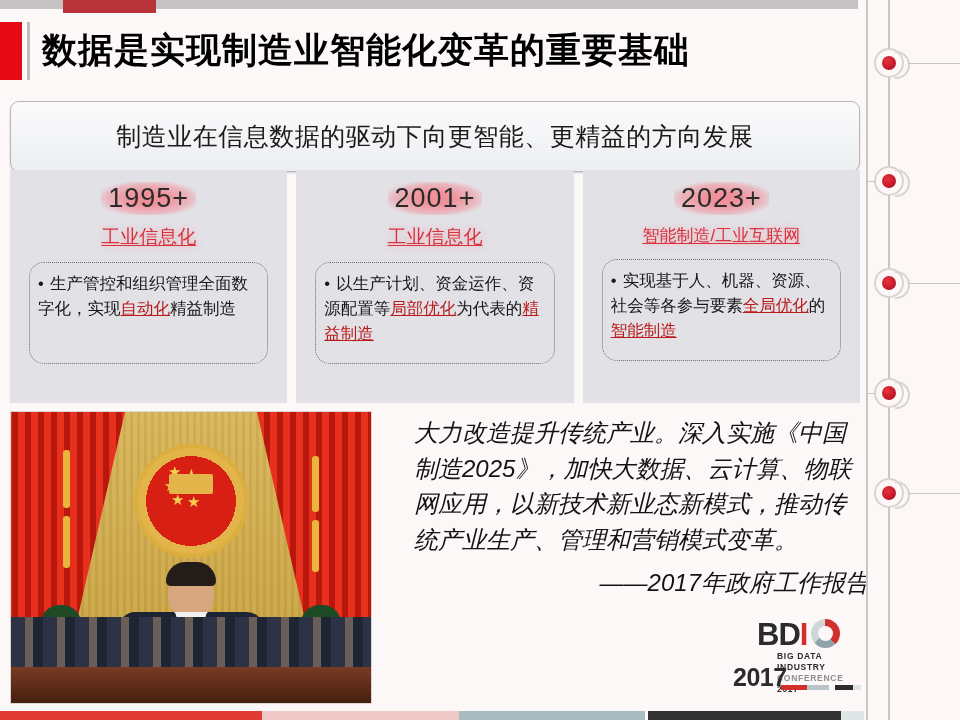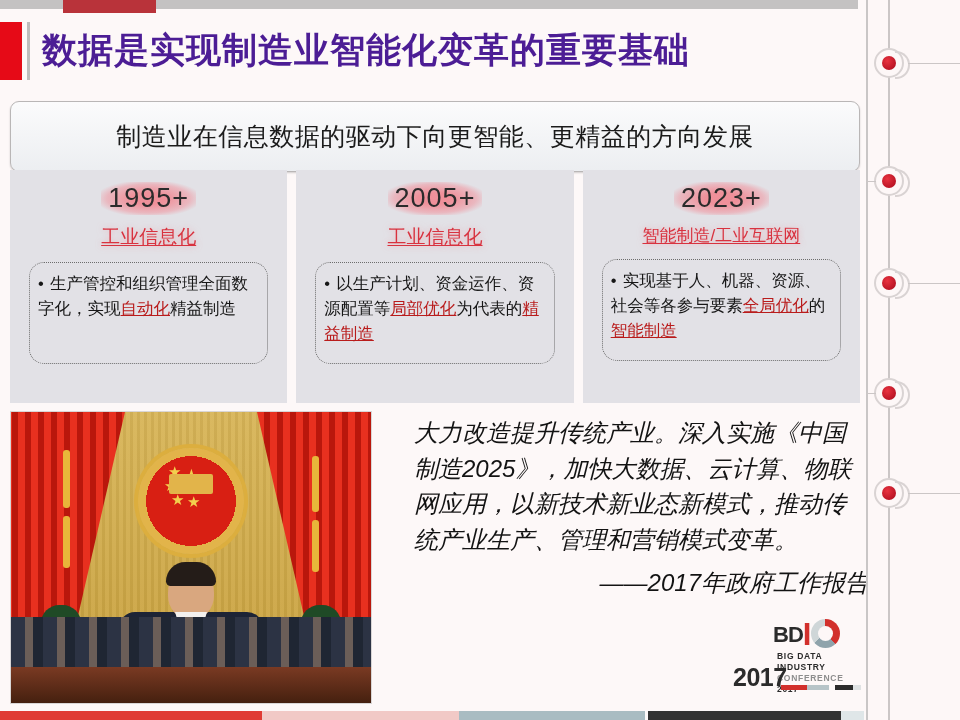--- a/index.html
+++ b/index.html
@@ -15,21 +15,21 @@
   .top-gray-bar{position:absolute;left:0;top:0;width:858px;height:9px;background:#c4c2c2;}
   .top-gray-bar2{position:absolute;left:866px;top:0;width:94px;height:9px;background:#fdf9f9;}
   .top-red-tab{position:absolute;left:63px;top:0px;width:93px;height:13px;background:#b9333a;}
 
   
   .title-row{position:absolute;left:0;top:22px;width:850px;height:62px;}
   .title-redblock{position:absolute;left:0;top:0;width:22px;height:58px;background:#e60a17;}
   .title-divider{position:absolute;left:27px;top:0px;width:3px;height:58px;background:#bfbcbc;}
   .title-text{
     position:absolute;left:42px;top:-2px;
-    font-size:35px;font-weight:700;color:#4c1d95;
+    font-size:35px;font-weight:700;color:#000000;
     letter-spacing:1px;white-space:nowrap;line-height:60px;
   }
 
   
   .subtitle-box{
     position:absolute;left:10px;top:101px;width:850px;height:71px;
     box-sizing:border-box;
     border:1px solid #b9b6b6;border-radius:9px;
     background:linear-gradient(#fbfbfc,#eceef1);
     box-shadow:0 1px 2px rgba(0,0,0,.18);
@@ -123,21 +123,21 @@
   .rail-dot .ring{position:absolute;inset:0;border:2px solid #d9d3d3;border-radius:50%;background:#fdf7f7;}
   .rail-dot .inner{position:absolute;left:8px;top:8px;width:14px;height:14px;border-radius:50%;
     background:radial-gradient(circle at 38% 35%,#e8323f,#a8081a);}
   .rail-dot .arc{position:absolute;left:21px;top:3px;width:13px;height:24px;
     border:2px solid #d9d3d3;border-left:none;border-radius:0 14px 14px 0;}
   .rail-conn{position:absolute;height:1px;background:#cbc6c6;}
 
   
   .logo{position:absolute;left:733px;top:617px;width:128px;height:78px;}
   .logo-row1{position:absolute;left:24px;top:0;height:34px;display:flex;align-items:center;}
-  .logo-bd{font-size:22px;font-weight:700;color:#2b2b2b;letter-spacing:-1px;line-height:31px;margin-left:16px;}
+  .logo-bd{font-size:31px;font-weight:700;color:#2b2b2b;letter-spacing:-1px;line-height:31px;}
   .logo-i{font-size:31px;font-weight:700;color:#d2302c;letter-spacing:-1px;line-height:31px;}
   .logo-c{position:absolute;left:78px;top:2px;width:29px;height:29px;border-radius:50%;
     background:conic-gradient(#d2302c 0 38%, #8fa3ab 38% 64%, #cfd6d8 64% 100%);}
   .logo-c::after{content:"";position:absolute;left:7px;top:7px;width:15px;height:15px;
     border-radius:50%;background:#fdf7f7;}
   .logo-sub{position:absolute;left:44px;top:34px;font-size:8.5px;font-weight:700;
     color:#2b2b2b;letter-spacing:.7px;line-height:11px;}
   .logo-sub .c2{color:#8d8d8d;}
   .logo-2017{position:absolute;left:0;top:46px;font-size:25px;font-weight:700;color:#2b2b2b;letter-spacing:-.5px;}
   .logo-bars{position:absolute;left:48px;top:68px;width:80px;height:5px;display:flex;gap:0;}
@@ -170,21 +170,21 @@
 
     <div class="era-col">
       <div class="era-year">1995+</div>
       <div class="era-name">工业信息化</div>
       <div class="era-body">
         <span class="bullet">•</span><span>生产管控和组织管理全面数字化，实现</span><span class="hl">自动化</span><span>精益制造</span>
       </div>
     </div>
 
     <div class="era-col">
-      <div class="era-year">2005+</div>
+      <div class="era-year">2001+</div>
       <div class="era-name">工业信息化</div>
       <div class="era-body">
         <span class="bullet">•</span><span>以生产计划、资金运作、资源配置等</span><span class="hl">局部优化</span><span>为代表的</span><span class="hl">精益制造</span>
       </div>
     </div>
 
     <div class="era-col">
       <div class="era-year">2023+</div>
       <div class="era-name nowrap-small">智能制造/工业互联网</div>
       <div class="era-body">

